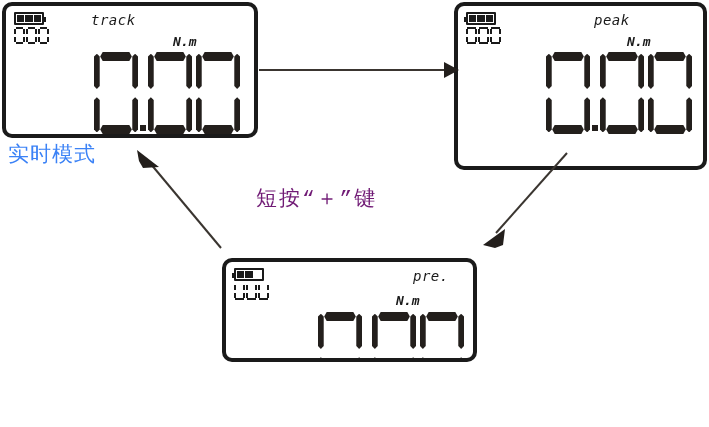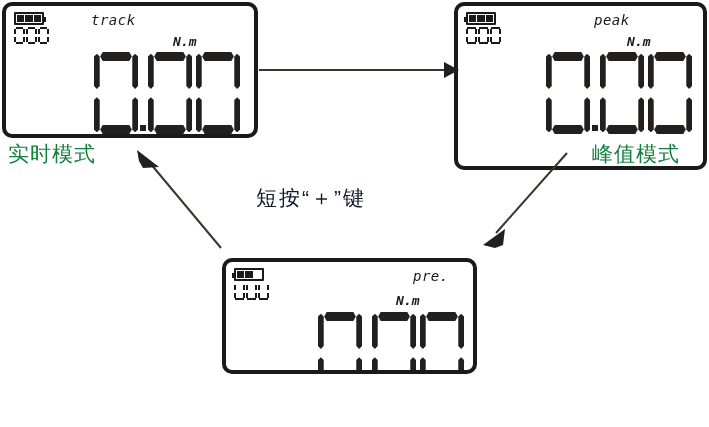--- a/index.html
+++ b/index.html
@@ -159,29 +159,29 @@
     width: 6px;
     height: 6px;
     background: #231f1c;
   }
 
   
   .caption {
     position: absolute;
     font-family: "DejaVu Sans", sans-serif;
     font-size: 21px;
-    color: #15803d;
+    color: #3b82f6;
     white-space: nowrap;
     letter-spacing: 1px;
   }
   .center-note {
     position: absolute;
-    font-family: Liberation Sans, sans-serif;
+    font-family: Liberation Mono, monospace;
     font-size: 21px;
-    color: #0f172a;
+    color: #701a75;
     white-space: nowrap;
     letter-spacing: 2px;
   }
 
   
   .arrow-layer {
     position: absolute;
     left: 0;
     top: 0;
     width: 709px;
@@ -335,21 +335,21 @@
             <i class="s b"></i>
             <i class="s e"></i>
             <i class="s c"></i>
             <i class="s d"></i>
         </span>
       </div>
 
     </div>
   </div>
 
-  <div class="lcd" id="panel-pre" style="left:222px; top:258px; width:255px; height:116px;">
+  <div class="lcd" id="panel-pre" style="left:222px; top:258px; width:255px; height:104px;">
     <div class="lcd-inner">
 
       <div class="status-cluster">
         <div class="battery nub-left">
           <span class="cell"></span>
           <span class="cell"></span>
           <span class="cell off"></span>
         </div>
         <div class="mini-digits">
           <span class="mini-digit style-b">
@@ -408,21 +408,20 @@
             <i class="s c"></i>
             <i class="s d"></i>
         </span>
       </div>
 
     </div>
   </div>
 
   <div class="caption" style="left:8px; top:140px;">实时模式</div>
 
-  <div class="caption" style="left:592px; top:140px;">峰值模式</div>
 
 
   <div class="center-note" style="left:256px; top:184px;">短按“＋”键</div>
 
   <svg class="arrow-layer" viewBox="0 0 709 427">
 
     <g>
       <line x1="259" y1="70" x2="444" y2="70" stroke="#3a3530" stroke-width="2"></line>
       <polygon points="444,62 459,70 444,78" fill="#231f1c"></polygon>
     </g>

